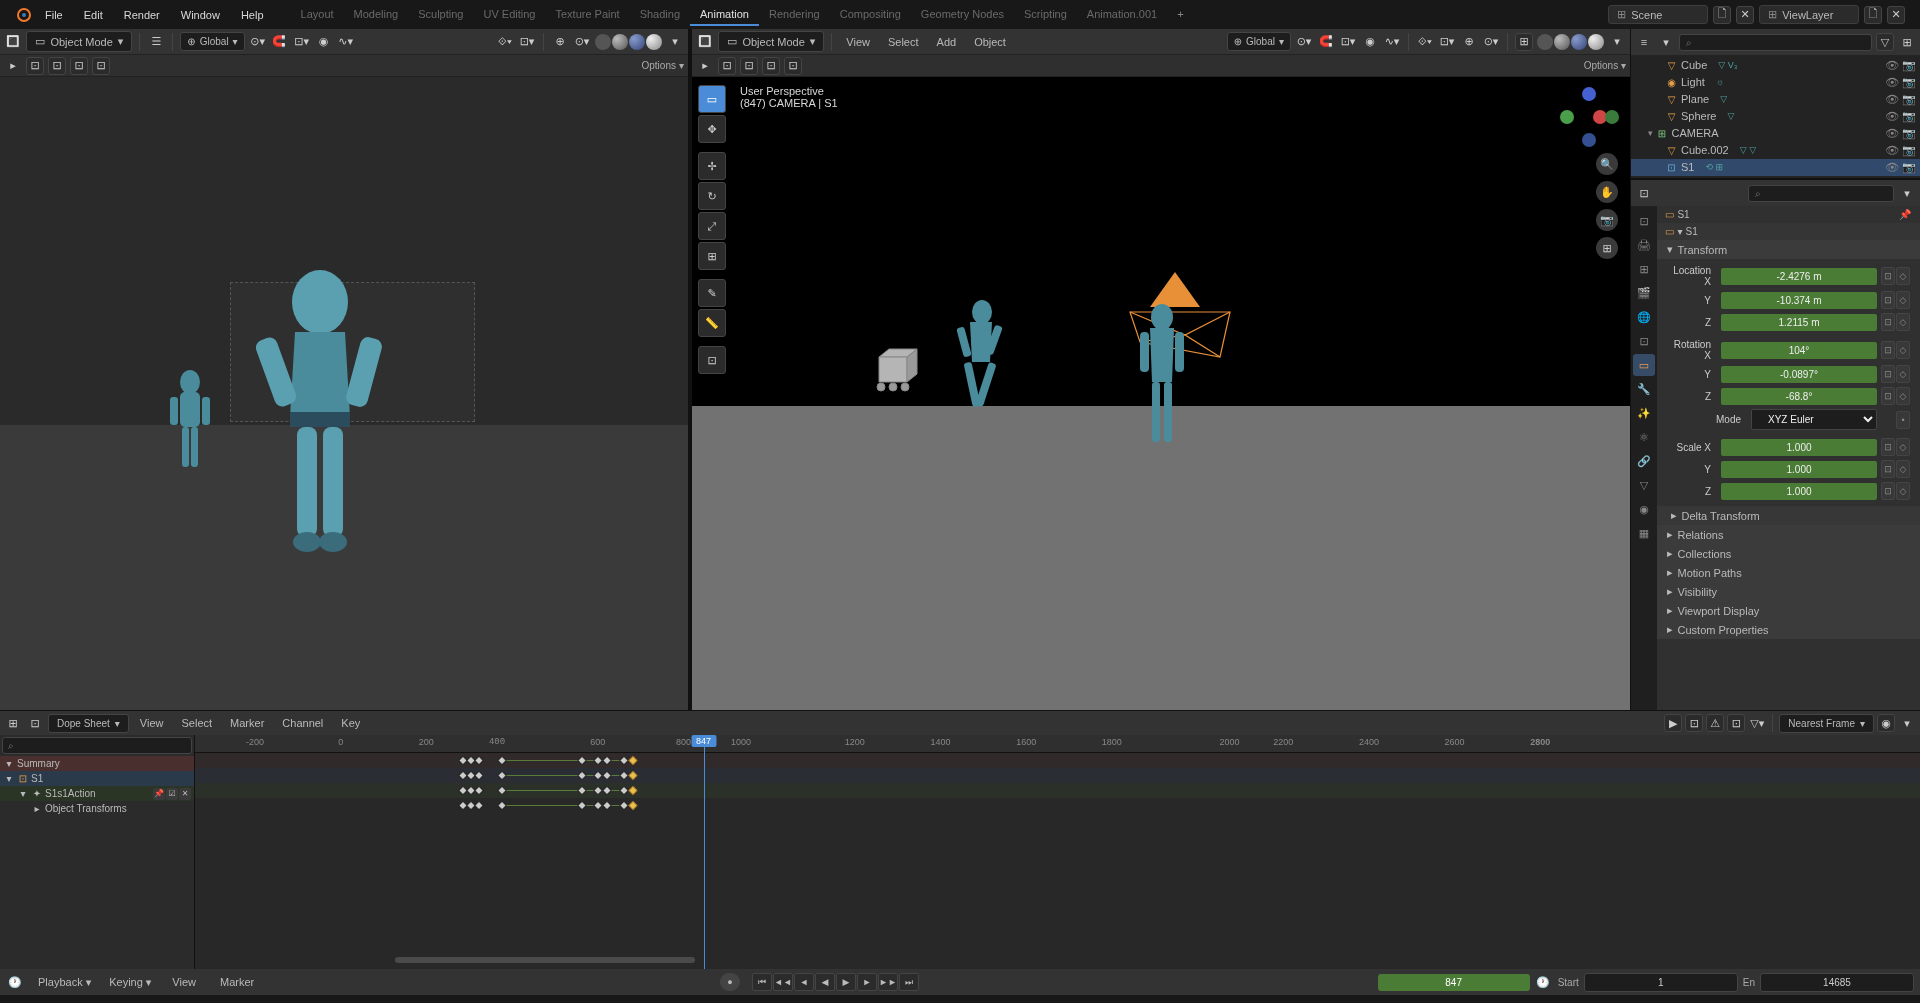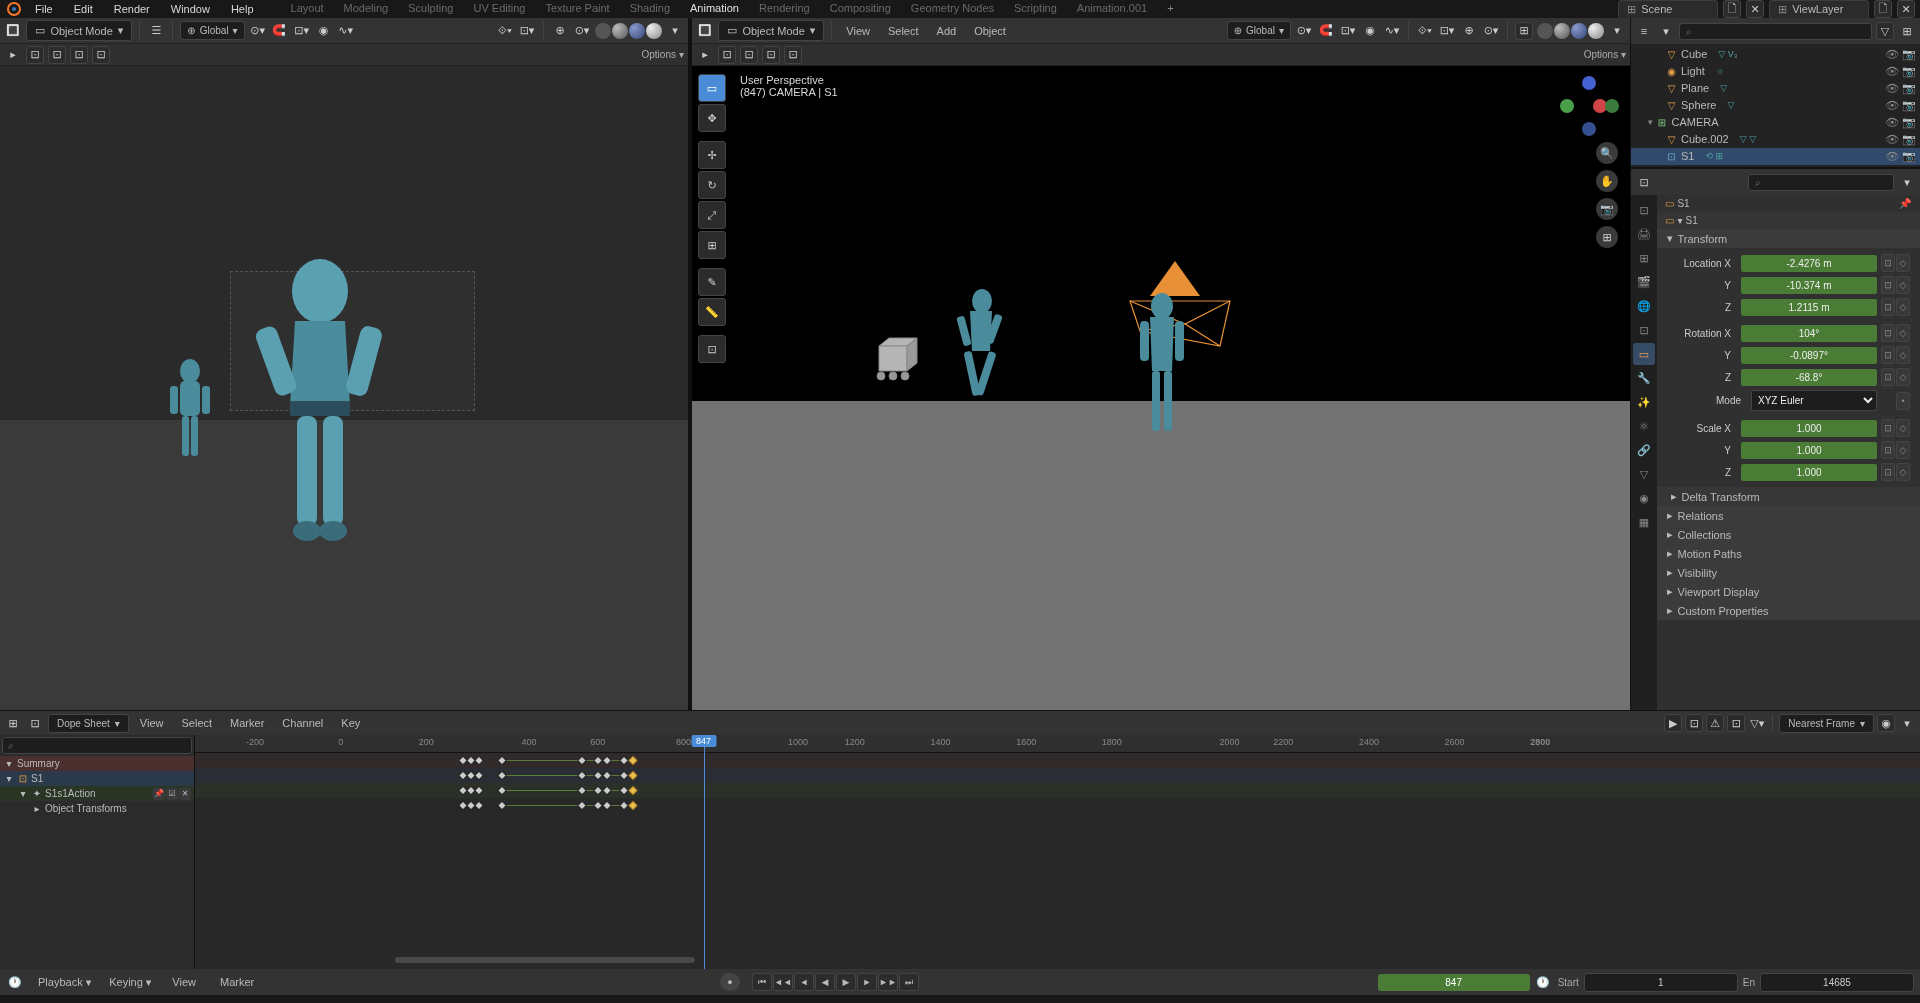--- a/index.html
+++ b/index.html
@@ -1,17 +1,17 @@
 <!DOCTYPE html>
 <html><head>
 <meta charset="utf-8">
 <style>
 * { margin: 0; padding: 0; box-sizing: border-box; user-select: none; }
 body { font-family: -apple-system, BlinkMacSystemFont, 'Segoe UI', sans-serif; font-size: 11px; color: #bababa; background: #232323; width: 1920px; height: 1003px; overflow: hidden; display: flex; flex-direction: column; }
-.topbar { height: 18px; background: #181818; display: flex; align-items: center; padding: 0 5px; gap: 3px; text-align: center; }
+.topbar { height: 29px; background: #181818; display: flex; align-items: center; padding: 0 15px; gap: 3px; text-align: center; }
 .topbar .logo { width: 18px; height: 18px; display: flex; align-items: center; justify-content: center; color: #888; }
 .topbar .menu-item { padding: 3px 9px; cursor: pointer; color: #d8d8d8; }
 .workspace-tabs { display: flex; margin-left: 15px; gap: 0; }
 .workspace-tab { padding: 4px 10px; color: #6a6a6a; cursor: pointer; border-bottom: 2px solid transparent;}
 .workspace-tab.active { color: #e0e0e0; border-bottom-color:#4a8cd8;}
 .workspace-tab.plus { color:#888;}
 .topbar-right { margin-left: auto; display: flex; align-items: center; gap: 5px; font-size:11px; }
 .scene-box { background: #2b2b2b; border:1px solid #3d3d3d; padding: 2px 8px; border-radius: 3px; display:flex; align-items:center; gap:5px; min-width: 100px;}
 .scene-box .ico{color:#888;}
 .header-bar { height: 26px; background: #333333; display: flex; align-items: center; padding: 0 4px; gap: 4px; border-bottom:1px solid #222;}
@@ -53,21 +53,21 @@
 .prop-tabs{width:26px;background:#1f1f1f;display:flex;flex-direction:column;padding:4px 0;gap:2px;}
 .prop-tab{width:22px;height:22px;margin:0 2px;border-radius:3px;display:flex;align-items:center;justify-content:center;color:#888;cursor:pointer;}
 .prop-tab.active{background:#354b66;color:#e89850;}
 .props-panel{flex:1;background:#303030;display:flex;}
 .props-body{flex:1;display:flex;flex-direction:column;overflow:hidden;}
 .prop-section{padding:4px 0;}
 .section-hdr{display:flex;align-items:center;padding:3px 10px;background:#3b3b3b;cursor:pointer;gap:5px;font-size:11px;}
 .section-hdr.sub{background:#373737;padding:3px 14px;}
 .prop-row{display:flex;align-items:center;padding:2px 10px;gap:4px;font-size:10px;}
 .prop-label{width:80px;text-align:right;color:#ccc;padding-right:6px;}
-.prop-field{flex:1;background:#4a7c36;border:none;color:#eee;padding:3px 2px;text-align:center;font-size:10px;border-radius:2px;}
+.prop-field{flex:1;background:#4a7c36;border:none;color:#eee;padding:3px 12px;text-align:center;font-size:10px;border-radius:2px;}
 .prop-field.enum{background:#1d1d1d;border:1px solid #444;text-align:left;}
 .prop-btns{display:flex;gap:1px;}
 .prop-btn{width:14px;height:18px;background:#383838;border:1px solid #444;border-radius:2px;cursor:pointer;color:#888;display:flex;align-items:center;justify-content:center;font-size:9px;}
 .timeline-area{height:285px;display:flex;flex-direction:column;background:#232323;border-top:1px solid #111;}
 .tl-header{height:24px;background:#333;display:flex;align-items:center;padding:0 4px;gap:4px;}
 .tl-dd{background:#1d1d1d;border:1px solid #444;padding:3px 8px;border-radius:3px;display:flex;align-items:center;gap:5px;font-size:10px;}
 .tl-right{margin-left:auto;display:flex;align-items:center;gap:3px;}
 .tl-body{flex:1;display:flex;}
 .tl-channels{width:195px;background:#2b2b2b;border-right:1px solid #111;}
 .tl-ch-search{padding:2px;}
@@ -628,24 +628,24 @@
           <span class="chi"> </span>
           <span class="chi">▸</span>
           <span>Object Transforms</span>
         </div>
     </div>
     <div class="tl-graph">
       <div class="tl-ruler" id="tl-ruler">
           <div class="tl-tick" style="left: 59.982px;">-200</div>
           <div class="tl-tick" style="left: 145.671px;">0</div>
           <div class="tl-tick" style="left: 231.359px;">200</div>
-          <div class="tl-tick" style="left: 334px;">400</div>
+          <div class="tl-tick" style="left: 302px; font-family: Liberation Mono, monospace;">400</div>
           <div class="tl-tick" style="left: 402.737px;">600</div>
           <div class="tl-tick" style="left: 488.425px;">800</div>
-          <div class="tl-tick" style="left: 603px;">1000</div>
+          <div class="tl-tick" style="left: 546px;">1000</div>
           <div class="tl-tick" style="left: 659.802px;">1200</div>
           <div class="tl-tick" style="left: 745.491px;">1400</div>
           <div class="tl-tick" style="left: 831.18px;">1600</div>
           <div class="tl-tick" style="left: 916.868px;">1800</div>
           <div class="tl-tick" style="left: 1002.56px; margin-left: 32px;">2000</div>
           <div class="tl-tick" style="left: 1088.25px;">2200</div>
           <div class="tl-tick" style="left: 1173.93px;">2400</div>
           <div class="tl-tick" style="left: 1259.62px;">2600</div>
           <div class="tl-tick" style="left: 1345.31px; font-weight: bold;">2800</div>
         </div>

